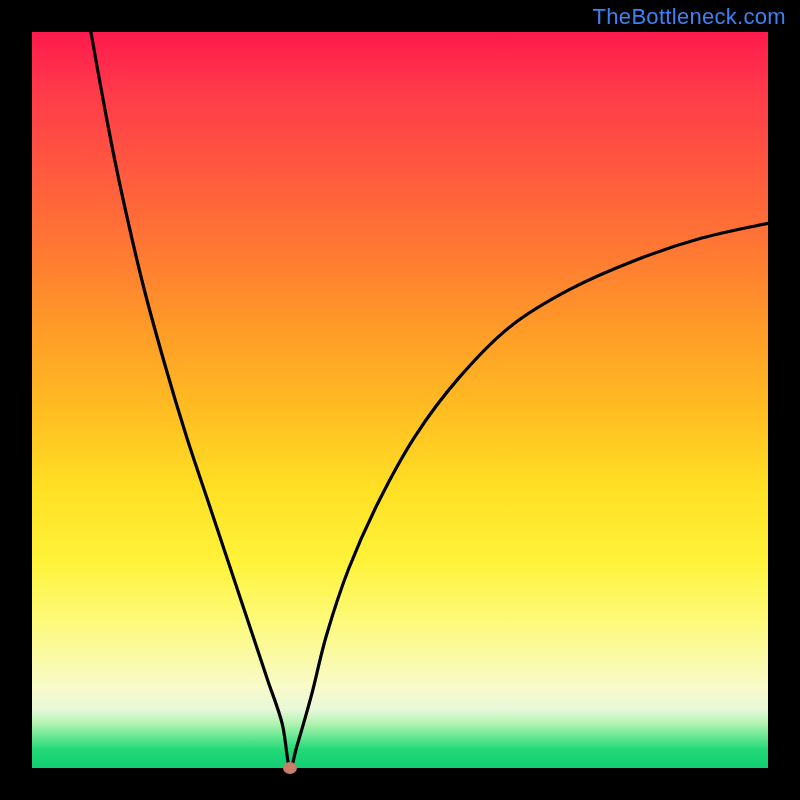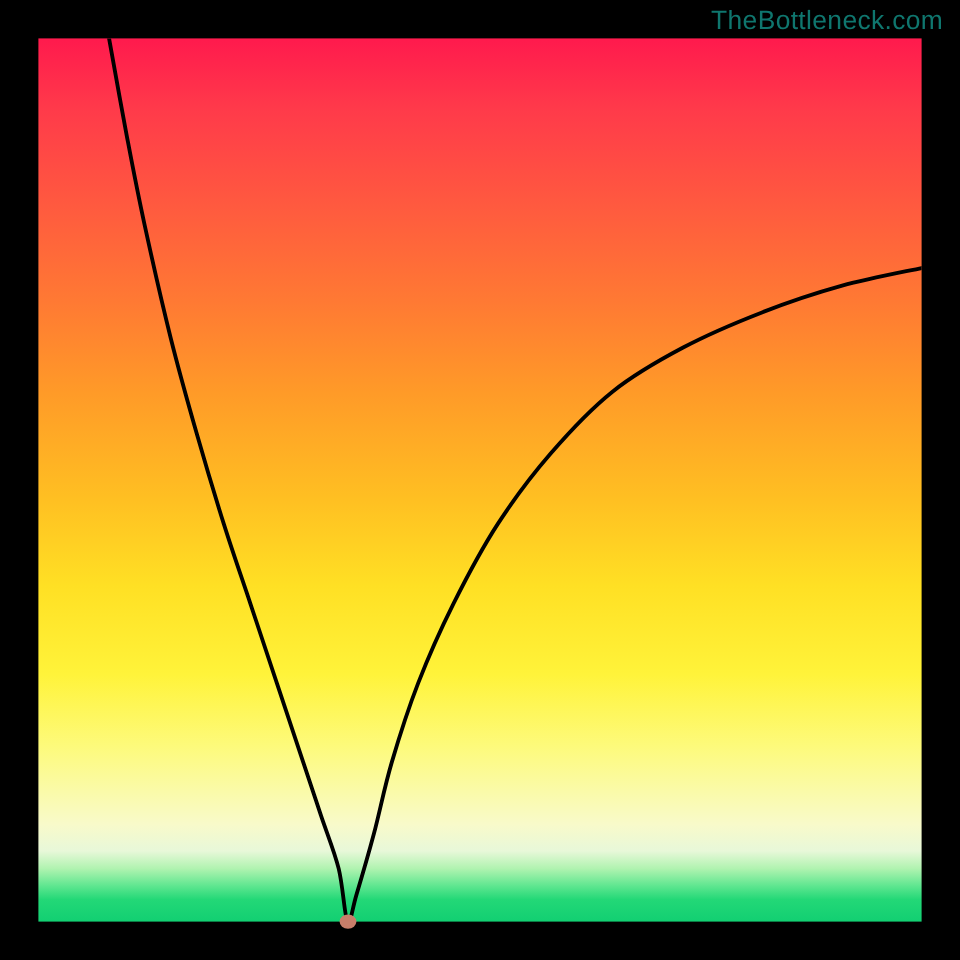--- a/index.html
+++ b/index.html
@@ -14,21 +14,21 @@
   .chart-wrap {
     position: relative;
     width: 800px;
     height: 800px;
     background: #000;
   }
   .watermark {
     position: absolute;
     top: 4px;
     right: 14px;
-    color: #0f766e;
+    color: #3b82f6;
     font-size: 22px;
     font-weight: 500;
     letter-spacing: 0.3px;
     z-index: 30;
   }
   .plot-area {
     position: absolute;
     left: 32px;
     top: 32px;
     width: 736px;

